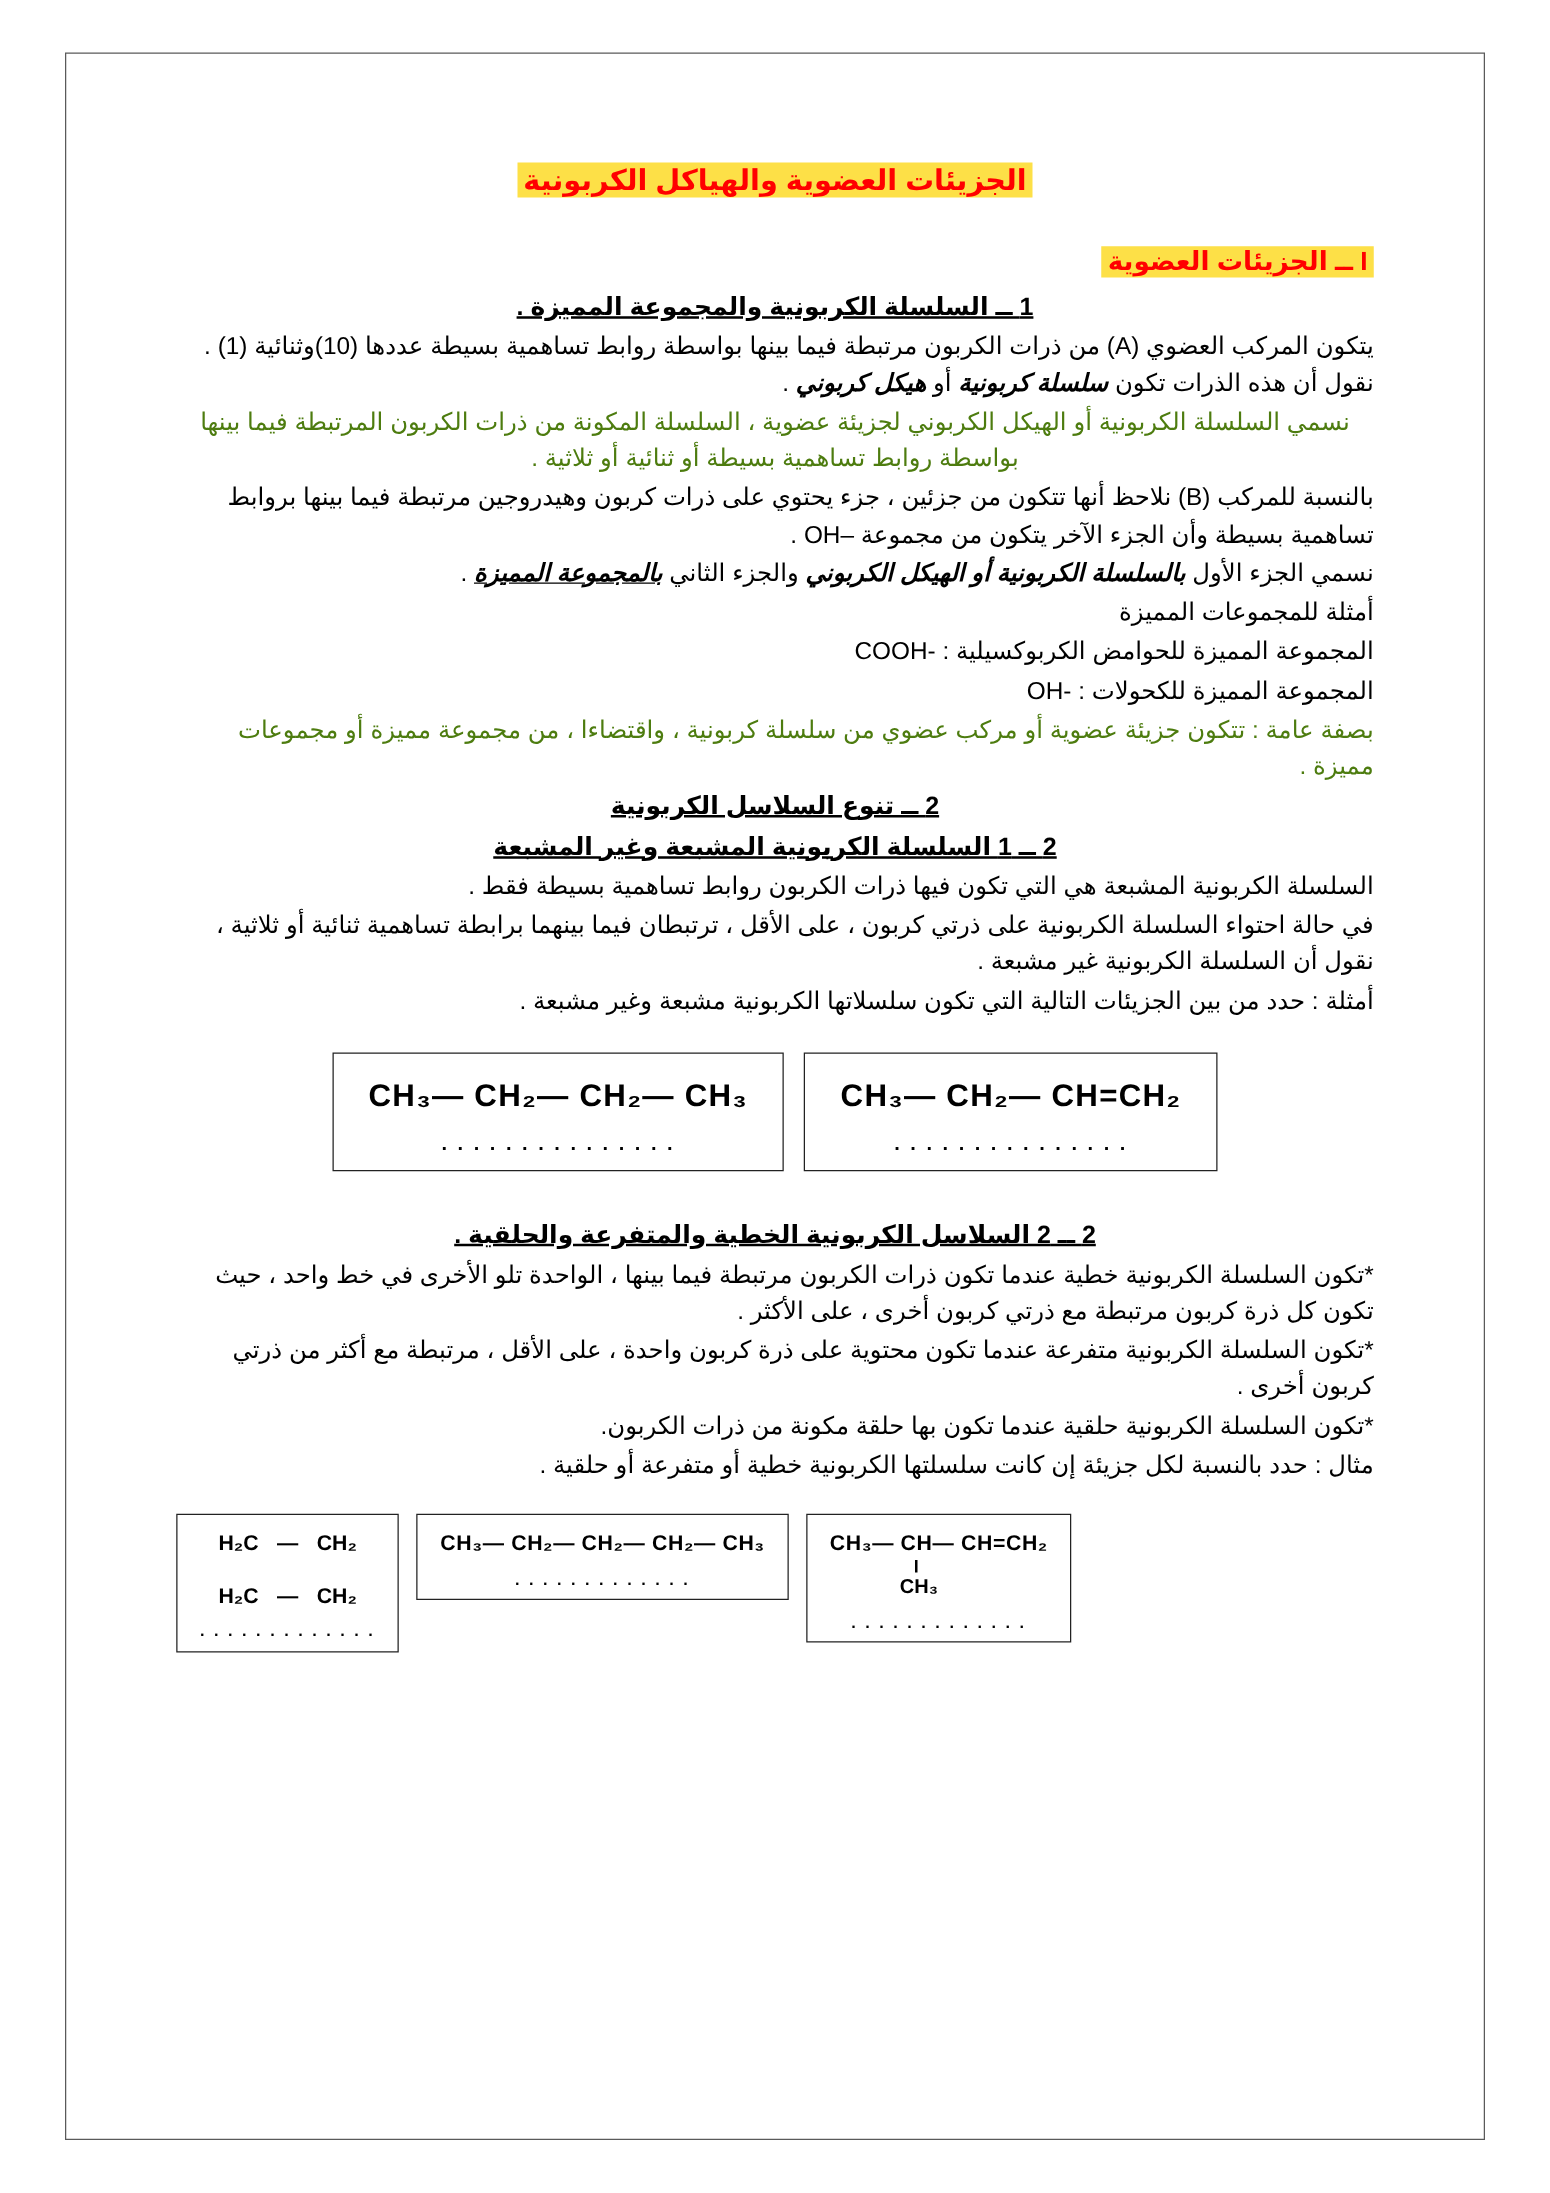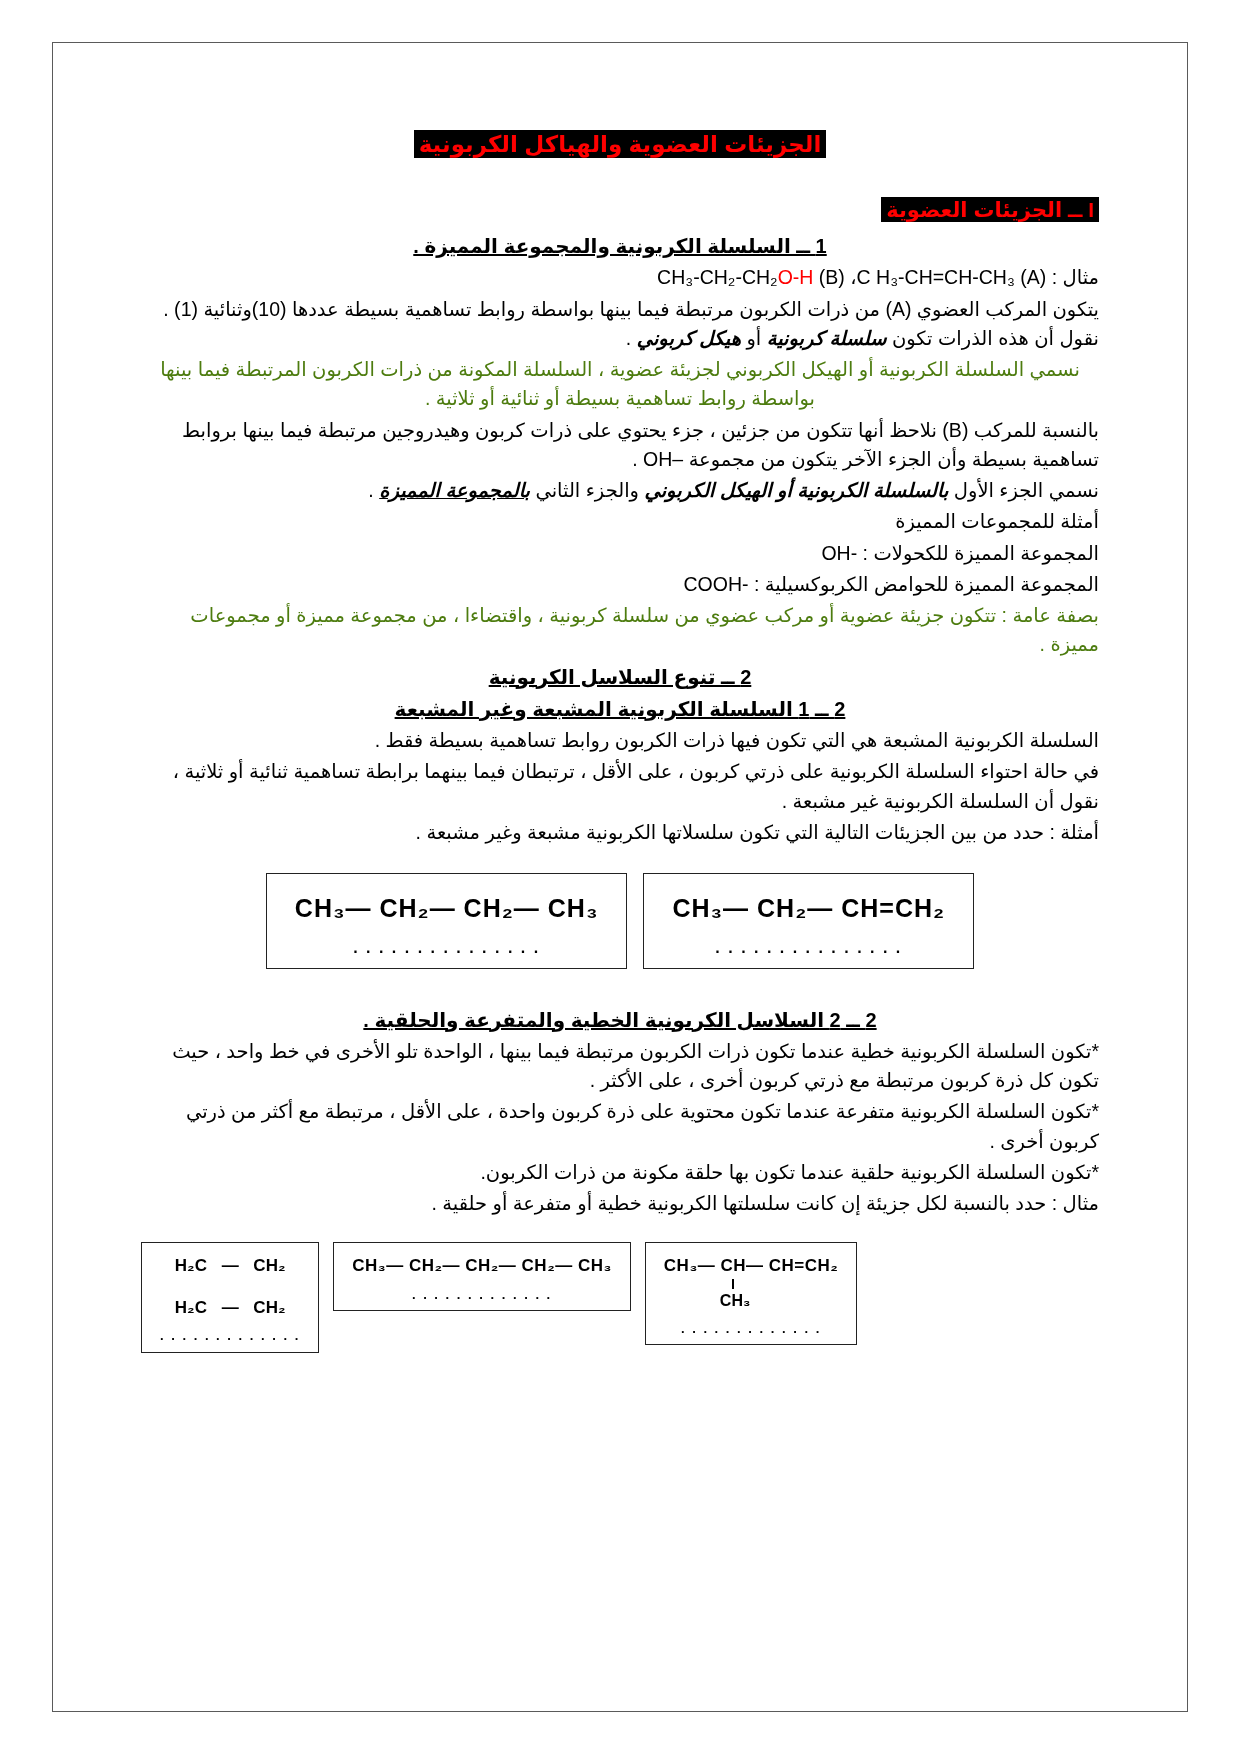--- a/index.html
+++ b/index.html
@@ -14,21 +14,21 @@
     position:absolute; left:52px; top:42px; width:1136px; height:1670px;
     border:1px solid #5a5a5a; background:#fff;
   }
   .content {
     direction:rtl; text-align:right;
     padding:84px 88px 0 88px;
     font-size:19.5px; line-height:1.5;
   }
   .title-row { text-align:center; margin-bottom:32px; }
   .title-row .hl { font-size:23px; }
-  .hl { background:#000000; color:#ff0000; font-weight:bold; padding:1px 5px; }
+  .hl { background:#fde047; color:#ff0000; font-weight:bold; padding:1px 5px; }
   .h1-row { text-align:right; padding-left:0; margin-bottom:6px; }
   .h1-row .hl { font-size:21px; margin-left:118px; }
   .h-center { text-align:center; margin:1px 0 2px 0; }
   .h-center .hd { font-weight:bold; text-decoration:underline; font-size:20px; }
   p.line { margin:0 0 2px 0; }
   .center { text-align:center; }
   .blue { color:#4d7c0f; }
   .red-text { color:#ff0000; }
   b { font-weight:bold;font-style:italic; }
   .u { text-decoration:underline; }
@@ -68,46 +68,43 @@
       </div>
 
       <div class="h1-row">
         <span class="hl">I ــ الجزيئات العضوية</span>
       </div>
 
       <div class="h-center">
         <span class="hd">1 ــ السلسلة الكربونية والمجموعة المميزة .</span>
       </div>
 
-      <p class="line">
-        <span>مثال : </span><span dir="ltr" class="formula-inline">C H₃-CH=CH-CH₃ (A)</span><span>، </span><span dir="ltr" class="formula-inline"><span>CH₃-CH₂-CH₂</span><span class="red-text">O-H</span><span>  (B)</span></span>
-      </p>
 
       <p class="line">
         <span>يتكون المركب العضوي (A) من ذرات الكربون مرتبطة فيما بينها بواسطة روابط تساهمية بسيطة عددها (10)وثنائية (1) . نقول أن هذه الذرات تكون </span><b>سلسلة كربونية</b><span> أو </span><b>هيكل كربوني</b><span> .</span>
       </p>
 
       <p class="line blue center">نسمي السلسلة الكربونية أو الهيكل الكربوني لجزيئة عضوية ، السلسلة المكونة من ذرات الكربون المرتبطة فيما بينها بواسطة روابط تساهمية بسيطة أو ثنائية أو ثلاثية .</p>
 
       <p class="line">
         <span>بالنسبة للمركب (B) نلاحظ أنها تتكون من جزئين ، جزء يحتوي على ذرات كربون وهيدروجين مرتبطة فيما بينها بروابط تساهمية بسيطة وأن الجزء الآخر يتكون من مجموعة </span><span dir="ltr" class="formula-inline">OH–</span><span> .</span>
       </p>
 
       <p class="line">
         <span>نسمي الجزء الأول </span><b>بالسلسلة الكربونية أو الهيكل الكربوني</b><span> والجزء الثاني </span><b class="u">بالمجموعة المميزة</b><span> .</span>
       </p>
 
       <p class="line p5-indent">أمثلة للمجموعات المميزة</p>
 
       <p class="line">
-        <span>المجموعة المميزة للكحولات : </span><span dir="ltr" class="formula-inline">OH-</span>
+        <span>المجموعة المميزة للحوامض الكربوكسيلية : </span><span dir="ltr" class="formula-inline">COOH-</span>
       </p>
 
       <p class="line">
-        <span>المجموعة المميزة للحوامض الكربوكسيلية : </span><span dir="ltr" class="formula-inline">COOH-</span>
+        <span>المجموعة المميزة للكحولات : </span><span dir="ltr" class="formula-inline">OH-</span>
       </p>
 
       <p class="line blue">بصفة عامة : تتكون جزيئة عضوية أو مركب عضوي من سلسلة كربونية ، واقتضاءا ، من مجموعة مميزة أو مجموعات مميزة .</p>
 
       <div class="h-center">
         <span class="hd">2 ــ تنوع السلاسل الكربونية</span>
       </div>
 
       <div class="h-center">
         <span class="hd">2 ــ 1 السلسلة الكربونية المشبعة وغير المشبعة</span>

